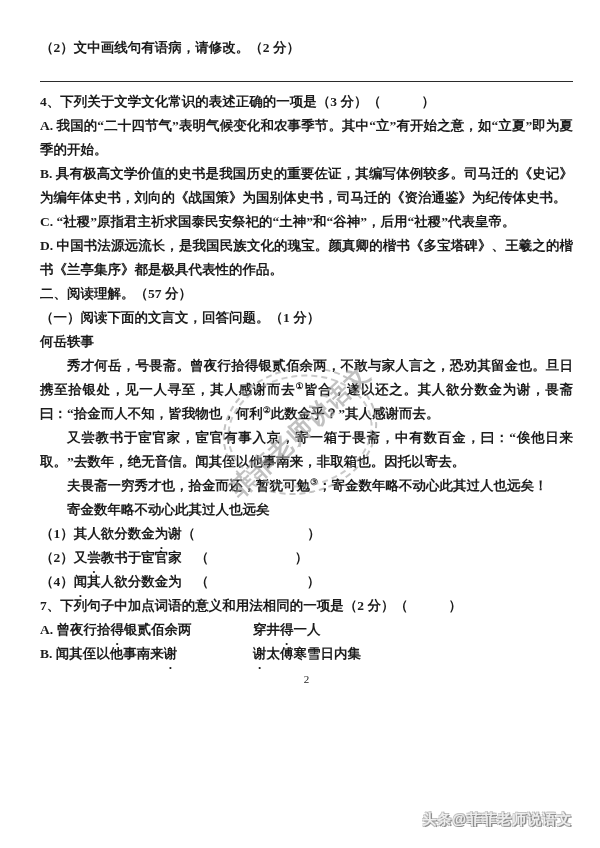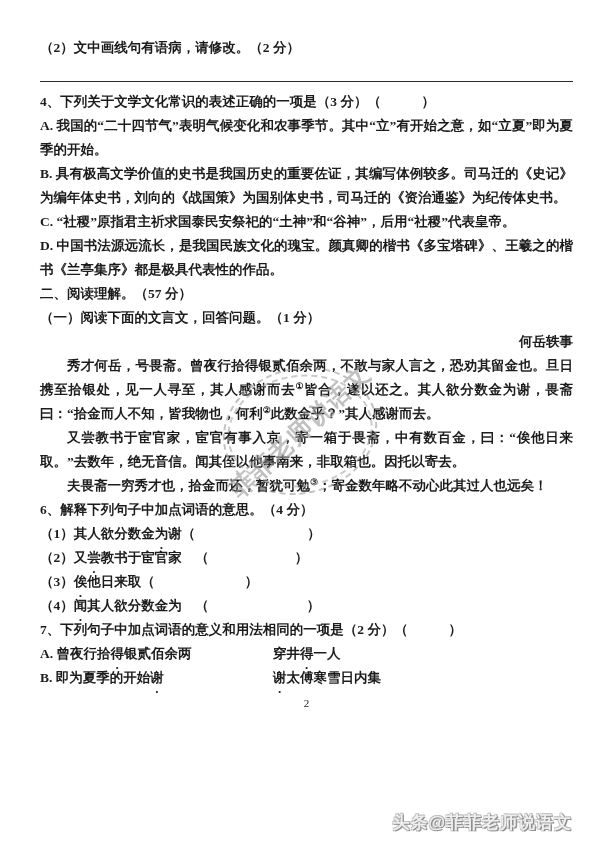--- a/index.html
+++ b/index.html
@@ -25,40 +25,40 @@
     text-align: justify;
     z-index: 1;
   }
   p { margin: 0; }
   .answer-line {
     height: 22px;
     border-bottom: 1.3px solid #2b2b2b;
     margin-bottom: 8px;
   }
   .q4-stem { margin-top: 0; }
-  .center { text-align: right; }
+  .center { text-align: left; }
   .para { text-indent: 2em; }
   sup.note-ref { font-size: 9px; vertical-align: super; line-height: 0; }
   .dotchar { position: relative; display: inline-block; }
   .dotchar::after {
     content: "·";
     position: absolute;
     left: 50%;
     bottom: -0.58em;
     transform: translateX(-50%);
     font-size: 13px;
     line-height: 1;
     color: #1c1c1c;
   }
   .gap { display: inline-block; height: 1px; }
   .g1 { width: 112px; }
   .g2 { width: 86px; }
   .g3 { width: 90px; }
   .g4 { width: 98px; }
-  .q7row { display: flex; gap: 20px; }
+  .q7row { display: flex; }
   .q7left { width: 213px; }
   .q7right { flex: 1; }
   .pagenum {
     text-align: center;
     font-size: 11px;
     font-weight: 400;
     margin-top: 1px;
     letter-spacing: 0;
   }
   
@@ -96,21 +96,21 @@
     white-space: nowrap;
     letter-spacing: 1px;
     font-family: "Liberation Serif", "DejaVu Serif", serif;
   }
   
   .footer-brand {
     position: absolute;
     right: 28px;
     top: 811px;
     z-index: 2;
-    font-size: 17px;
+    font-size: 14px;
     font-weight: 700;
     letter-spacing: 1px;
     color: #efefef;
     text-shadow: 1.4px 1.4px 0 #8f8f8f, -0.6px -0.6px 0 #c3c3c3,
                  -0.6px 1px 0 #b8b8b8, 1px -0.6px 0 #b8b8b8;
     font-family: "Liberation Sans", "DejaVu Sans", sans-serif;
   }
 </style>
 </head>
 <body>
@@ -134,40 +134,39 @@
 
     <p class="center">何岳轶事</p>
 
     <p class="para"><span>秀才何岳，号畏斋。曾夜行拾得银贰佰余两，不敢与家人言之，恐劝其留金也。旦日携至拾银处，见一人寻至，其人感谢而去</span><sup class="note-ref">①</sup><span>皆合，遂以还之。其人欲分数金为谢，畏斋曰：“拾金而人不知，皆我物也，何利</span><sup class="note-ref">②</sup><span>此数金乎？”其人感谢而去。</span></p>
 
     <p class="para">又尝教书于宦官家，宦官有事入京，寄一箱于畏斋，中有数百金，曰：“俟他日来取。”去数年，绝无音信。闻其侄以他事南来，非取箱也。因托以寄去。</p>
 
     <p class="para"><span>夫畏斋一穷秀才也，拾金而还，暂犹可勉</span><sup class="note-ref">③</sup><span>；寄金数年略不动心此其过人也远矣！</span></p>
 
 
+    <p class="para">寄金数年略不动心此其过人也远矣</p>
 
-    <p>6、解释下列句子中加点词语的意思。（4 分）</p>
 
     <p><span>（1）其人欲分数金</span><span class="dotchar">为</span><span>谢（</span><span class="gap g1"></span><span>）</span></p>
 
     <p><span>（2）又</span><span class="dotchar">尝</span><span>教书于宦官家　（</span><span class="gap g2"></span><span>）</span></p>
 
-    <p><span>（3）</span><span class="dotchar">俟</span><span>他日来取（</span><span class="gap g3"></span><span>）</span></p>
 
     <p><span>（4）</span><span class="dotchar">闻</span><span>其人欲分数金为　（</span><span class="gap g4"></span><span>）</span></p>
 
     <p>7、下列句子中加点词语的意义和用法相同的一项是（2 分）（　　　）</p>
 
     <div class="q7row">
       <div class="q7left"><span>A. 曾夜行拾</span><span class="dotchar">得</span><span>银贰佰余两</span></div>
       <div class="q7right"><span>穿井</span><span class="dotchar">得</span><span>一人</span></div>
     </div>
 
     <div class="q7row">
-      <div class="q7left"><span>B. 即为夏季的开始</span><span class="dotchar">谢</span><span></span></div>
+      <div class="q7left"><span>B. 闻其侄以他事南来</span><span class="dotchar">谢</span><span></span></div>
       <div class="q7right"><span></span><span class="dotchar">谢</span><span>太傅寒雪日内集</span></div>
     </div>
 
     <p class="pagenum">2</p>
 
   </div>
 
   <div class="stamp">
     <div class="ring-outer"></div>
     <div class="ring-inner"></div>

